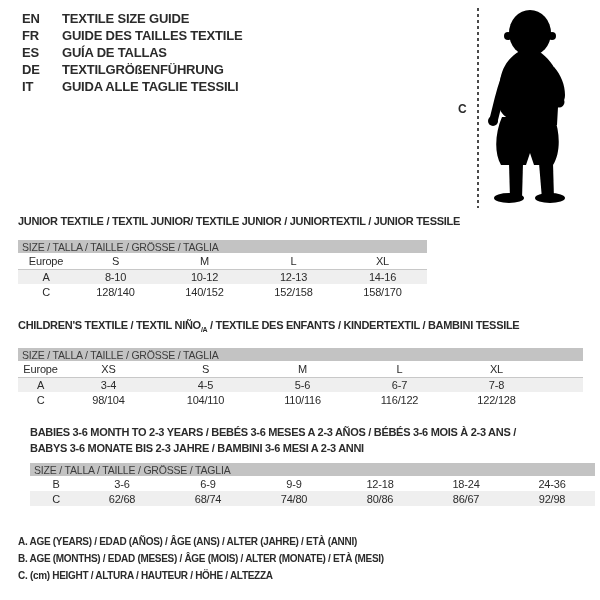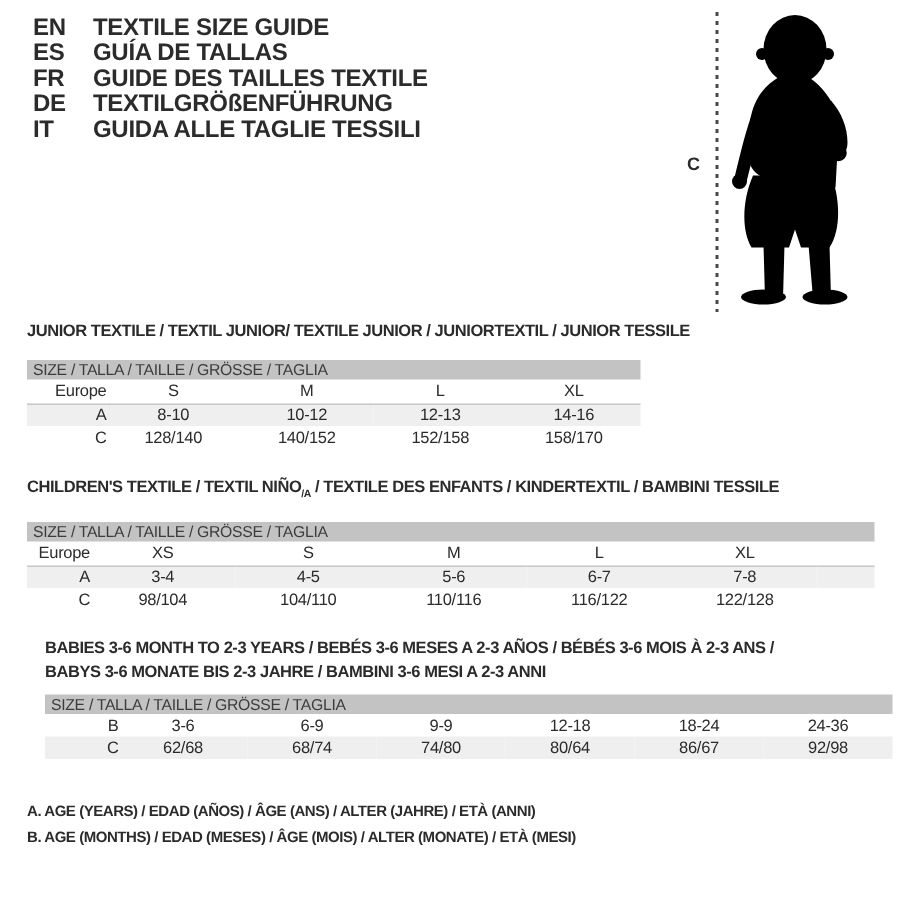--- a/index.html
+++ b/index.html
@@ -7,21 +7,21 @@
   body {
     position:relative;
     background:#ffffff;
     font-family:"Liberation Sans", sans-serif;
     color:#2b2b2b;
     overflow:hidden;
   }
 
   
   .lang-guide { position:absolute; left:22px; top:10px; }
-  .lang-row { display:flex; font-weight:bold; font-size:16px; line-height:17px; letter-spacing:-0.2px; }
+  .lang-row { display:flex; font-weight:bold; font-size:13px; line-height:17px; letter-spacing:-0.2px; }
   .lang-code { width:40px; }
 
   
   .baby-figure { position:absolute; left:450px; top:6px; width:140px; height:205px; }
   .measure-label { position:absolute; left:8px; top:96px; font-weight:bold; font-size:12px; }
   .dash-line {
     position:absolute; left:27px; top:2px; width:2px; height:200px;
     background:repeating-linear-gradient(to bottom, #4a4a4a 0 3px, transparent 3px 6px);
   }
   .silhouette { position:absolute; left:37px; top:0; }
@@ -36,43 +36,43 @@
   #babies-section .section-title { line-height:16px; margin-bottom:7px; }
 
   table { border-collapse:collapse; table-layout:fixed; }
   .size-table { font-size:11px; letter-spacing:-0.2px; }
   .size-table td { padding:0; height:15px; text-align:center; vertical-align:middle; }
   .size-table td.bar {
     background:#c3c3c3; color:#3c3c3c;
     height:13px; text-align:left; padding-left:4px;
     font-size:10.5px;
   }
-  .size-table td.row-label { text-align:right; padding-left:3px; }
+  .size-table td.row-label { text-align:center; padding-left:3px; }
   .size-table tr.region-row td { border-bottom:1px solid #c8c8c8; height:16px; }
   .size-table tr.alt td { background:#efefef; }
 
   
   .footnotes { position:absolute; left:18px; top:533px; }
   .footnotes p { font-weight:bold; font-size:10px; line-height:17px; letter-spacing:-0.3px; white-space:nowrap; }
 </style>
 </head>
 <body>
 
 <div class="lang-guide">
   <div class="lang-row">
     <span class="lang-code">EN</span>
     <span class="lang-label">TEXTILE SIZE GUIDE</span>
   </div>
   <div class="lang-row">
+    <span class="lang-code">FR</span>
+    <span class="lang-label">GUIDE DES TAILLES TEXTILE</span>
+  </div>
+  <div class="lang-row">
     <span class="lang-code">ES</span>
     <span class="lang-label">GUÍA DE TALLAS</span>
-  </div>
-  <div class="lang-row">
-    <span class="lang-code">FR</span>
-    <span class="lang-label">GUIDE DES TAILLES TEXTILE</span>
   </div>
   <div class="lang-row">
     <span class="lang-code">DE</span>
     <span class="lang-label">TEXTILGRÖßENFÜHRUNG</span>
   </div>
   <div class="lang-row">
     <span class="lang-code">IT</span>
     <span class="lang-label">GUIDA ALLE TAGLIE TESSILI</span>
   </div>
 </div>
@@ -211,24 +211,25 @@
       <td>9-9</td>
       <td>12-18</td>
       <td>18-24</td>
       <td>24-36</td>
     </tr>
     <tr class="alt">
       <td class="row-label">C</td>
       <td>62/68</td>
       <td>68/74</td>
       <td>74/80</td>
-      <td>80/64</td>
+      <td>80/86</td>
       <td>86/67</td>
       <td>92/98</td>
     </tr>
   </tbody>
     </table>
 </div>
 
 <div class="footnotes">
   <p>A. AGE (YEARS) / EDAD (AÑOS) / ÂGE (ANS) / ALTER (JAHRE) / ETÀ (ANNI)</p>
   <p>B. AGE (MONTHS) / EDAD (MESES) / ÂGE (MOIS) / ALTER (MONATE) / ETÀ (MESI)</p>
+  <p>C. (cm) HEIGHT / ALTURA / HAUTEUR / HÖHE / ALTEZZA</p>
 </div>
 
 </body></html>

